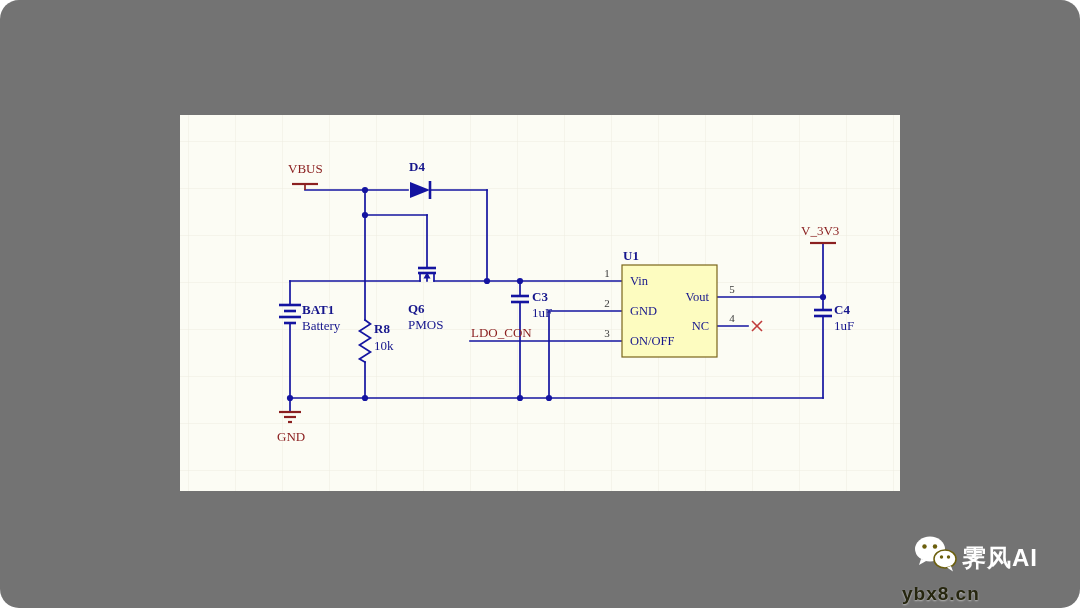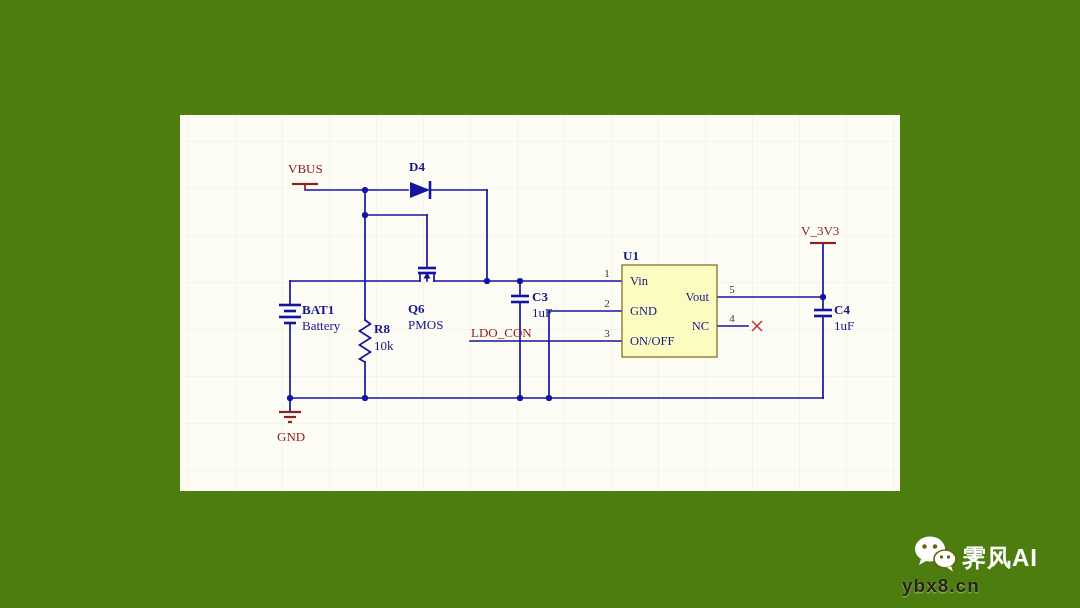--- a/index.html
+++ b/index.html
@@ -1,33 +1,33 @@
 <!DOCTYPE html>
 <html><head>
 <meta charset="utf-8">
 <style>
   html,body{margin:0;padding:0;}
   body{width:1080px;height:608px;overflow:hidden;font-family:"Liberation Sans",sans-serif;}
-  #stage{position:relative;width:1080px;height:608px;background:#4d7c0f;}
+  #stage{position:relative;width:1080px;height:608px;background:#737373;border-radius:19px;}
   .sheet{position:absolute;left:180px;top:115px;width:720px;height:376px;background:#fcfcf4;}
   svg.schem{display:block;}
   .wire{stroke:#1414a0;stroke-width:1.7;fill:none;stroke-linecap:square;}
   .plate{stroke:#1414a0;stroke-width:2.6;fill:none;stroke-linecap:butt;}
   .rw{stroke:#8b2020;stroke-width:2.2;fill:none;stroke-linecap:butt;}
   .rws{stroke:#8b2020;stroke-width:1.7;fill:none;}
   .t{font-family:"Liberation Serif",serif;font-size:13px;fill:#16168c;}
   .tb{font-weight:bold;}
   .tr{fill:#8b2020;}
   .pinname{font-family:"Liberation Serif",serif;font-size:12.5px;fill:#16168c;}
   .pinnum{font-family:"Liberation Serif",serif;font-size:11px;fill:#3a3a3a;text-anchor:middle;}
   .nerc{stroke:#c03a3a;stroke-width:1.6;}
   .watermark{position:absolute;left:900px;top:532px;width:178px;}
   .brandrow{display:flex;align-items:flex-end;gap:5px;height:42px;margin-left:13px;}
   .brand{color:#ffffff;font-size:24px;font-weight:bold;letter-spacing:1px;}
-  .site{margin-left:2px;margin-top:1px;font-size:19px;font-weight:bold;color:#26260f;
+  .site{margin-left:2px;margin-top:9px;font-size:19px;font-weight:bold;color:#26260f;
         text-shadow:0 1px 2px rgba(255,255,255,.55);letter-spacing:1px;}
 </style>
 </head>
 <body>
 
 <div id="stage">
 
   <div class="sheet">
     <svg class="schem" width="720" height="376" viewBox="180 115 720 376">
       <defs>

